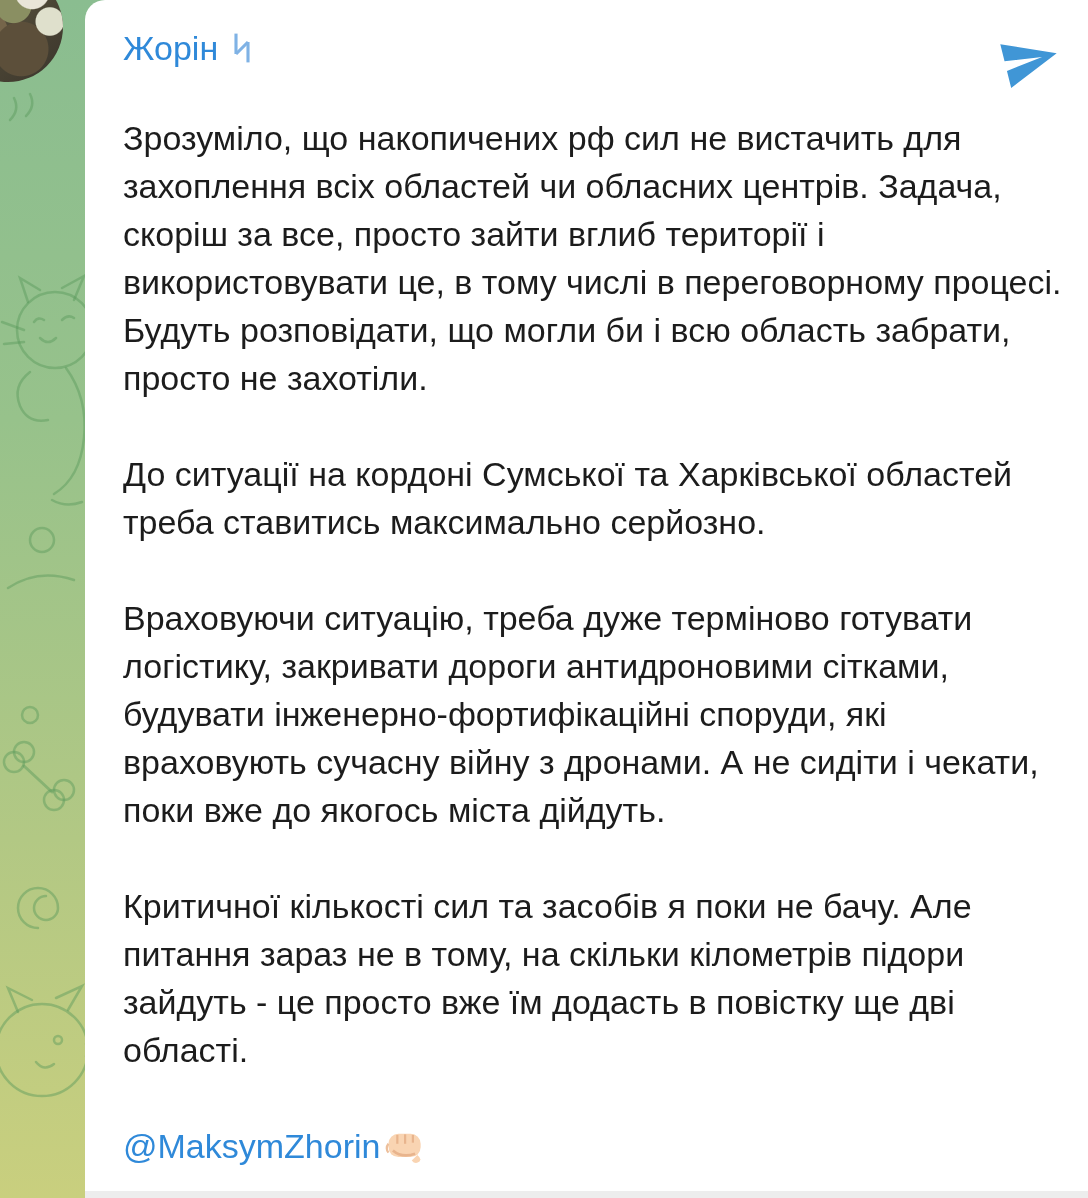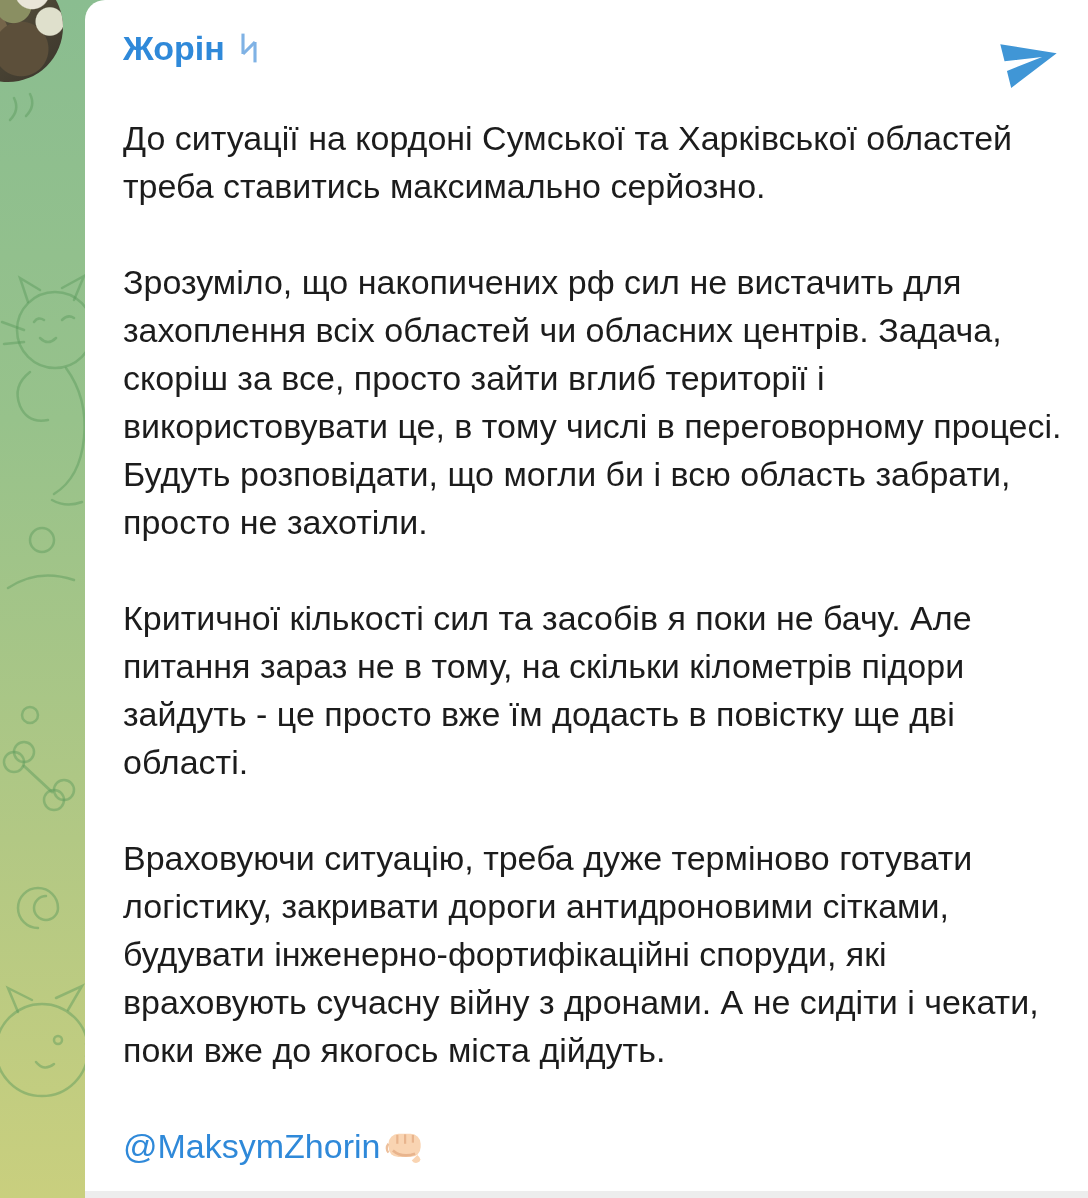--- a/index.html
+++ b/index.html
@@ -59,21 +59,21 @@
     display: flex;
     align-items: flex-start;
     justify-content: space-between;
   }
   .channel-name {
     display: inline-flex;
     align-items: center;
     gap: 10px;
     color: #2f89d9;
     font-size: 34px;
-    font-weight: 700;
+    font-weight: 400;
     line-height: 44px;
     text-decoration: none;
     cursor: pointer;
   }
   .rune { display: inline-flex; align-items: center; margin: 0 2px; }
 
   .share {
     display: inline-flex;
     margin: 4px 6px 0 0;
     cursor: pointer;
@@ -197,24 +197,24 @@
         </span>
       </a>
       <span class="share">
         <svg width="68" height="60" viewBox="0 0 24 24" style="transform: rotate(-14deg);">
           <path d="M2 21 L23 12 L2 3 L2 10 L17 12 L2 14 Z" fill="#4096d6"></path>
         </svg>
       </span>
     </div>
 
     <div class="body-text">
+      <p>Зрозуміло, що накопичених рф сил не вистачить для захоплення всіх областей чи обласних центрів. Задача, скоріш за все, просто зайти вглиб території і використовувати це, в тому числі в переговорному процесі. Будуть розповідати, що могли би і всю область забрати, просто не захотіли.</p>
       <p>До ситуації на кордоні Сумської та Харківської областей треба ставитись максимально серйозно.</p>
-      <p>Зрозуміло, що накопичених рф сил не вистачить для захоплення всіх областей чи обласних центрів. Задача, скоріш за все, просто зайти вглиб території і використовувати це, в тому числі в переговорному процесі. Будуть розповідати, що могли би і всю область забрати, просто не захотіли.</p>
+      <p>Враховуючи ситуацію, треба дуже терміново готувати логістику, закривати дороги антидроновими сітками, будувати інженерно-фортифікаційні споруди, які враховують сучасну війну з дронами. А не сидіти і чекати, поки вже до якогось міста дійдуть.</p>
       <p>Критичної кількості сил та засобів я поки не бачу. Але питання зараз не в тому, на скільки кілометрів підори зайдуть - це просто вже їм додасть в повістку ще дві області.</p>
-      <p>Враховуючи ситуацію, треба дуже терміново готувати логістику, закривати дороги антидроновими сітками, будувати інженерно-фортифікаційні споруди, які враховують сучасну війну з дронами. А не сидіти і чекати, поки вже до якогось міста дійдуть.</p>
     </div>
 
     <div class="mention-line">
       <a class="mention-link">@MaksymZhorin</a>
       <svg width="40" height="36" viewBox="0 0 36 32">
         <rect x="4" y="5" width="29" height="21" rx="9" fill="#f9d4b2"></rect>
         <path d="M4 14 q-3 4 0 8" stroke="#edbf9b" stroke-width="2" fill="none"></path>
         <line x1="12" y1="6" x2="12" y2="14" stroke="#e8b48d" stroke-width="2"></line>
         <line x1="19" y1="5.5" x2="19" y2="14" stroke="#e8b48d" stroke-width="2"></line>
         <line x1="26" y1="6" x2="26" y2="13" stroke="#e8b48d" stroke-width="2"></line>

